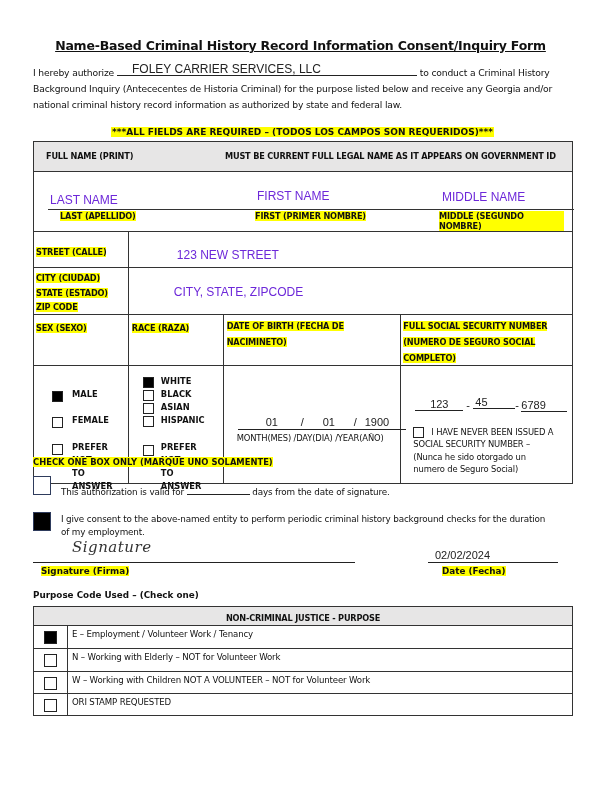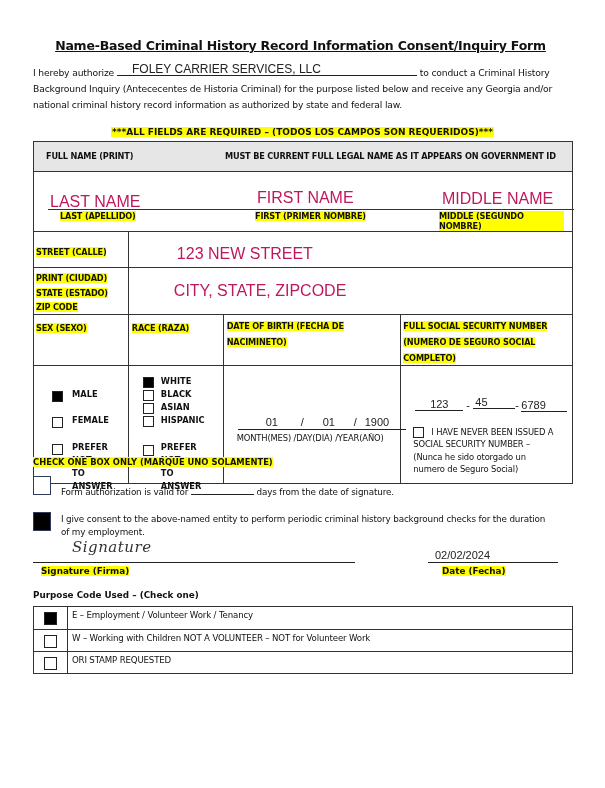--- a/index.html
+++ b/index.html
@@ -14,21 +14,21 @@
   .blank-line { display: inline-block; border-bottom: 1px solid #222; vertical-align: baseline; }
   .authname { position: absolute; left: 132px; top: 62px; font-size: 12px; color: #222; }
   .req { left: 0; width: 605px; top: 127px; text-align: center; font-size: 9px; font-weight: bold;
          font-family: "DejaVu Sans", sans-serif; }
   .req span { background: #ffff00; padding: 0 1px; }
 
   table.main { position: absolute; left: 33px; top: 141px; width: 540px; border-collapse: collapse; }
   table.main td { border: 1px solid #333; padding: 8px; vertical-align: top; }
   .lbl { font-family: "DejaVu Sans", sans-serif; font-size: 8.2px; font-weight: bold; letter-spacing: -0.2px; }
   .graybar { background: #e7e6e6; }
-  .val { font-size: 16px; color: #be185d; }
+  .val { font-size: 12px; color: #6d28d9; }
   .box { display: inline-block; width: 9px; height: 9px; border: 1px solid #222; background: #fff; vertical-align: middle; }
   .box.checked { background: #000; }
   .big-box { width: 16px; height: 17px; border: 1.5px solid #2e3b5c; background: #fff; position: absolute; }
   .big-box.checked { background: #000; }
   .opt { font-family: "DejaVu Sans", sans-serif; font-size: 8.3px; font-weight: bold; }
 
   .sec-lbl { font-family: "DejaVu Sans", sans-serif; font-size: 8.4px; font-weight: bold; }
   .body-txt { font-family: "DejaVu Sans", sans-serif; font-size: 8.8px; letter-spacing: -0.15px; }
 
   table.purpose { position: absolute; left: 33px; top: 606px; width: 540px; border-collapse: collapse; }
@@ -91,21 +91,21 @@
     <td style="vertical-align:middle;padding-left:2px;">
       <span class="lbl hl">STREET (CALLE)</span>
     </td>
     <td colspan="3" style="vertical-align:middle;">
       <span class="val" style="margin-left:40px;position:relative;top:4px;">123 NEW STREET</span>
     </td>
   </tr>
 
   <tr style="height:38px">
     <td style="padding:2px 0 0 2px;line-height:12.5px;">
-      <span class="lbl hl">PRINT (CIUDAD)</span><br>
+      <span class="lbl hl">CITY (CIUDAD)</span><br>
       <span class="lbl hl">STATE (ESTADO)</span><br>
       <span class="lbl hl">ZIP CODE</span>
     </td>
     <td colspan="3" style="vertical-align:middle;">
       <span class="val" style="margin-left:37px;">CITY, STATE, ZIPCODE</span>
     </td>
   </tr>
 
   <tr style="height:40px">
     <td style="padding:2px 0 0 2px;"><span class="lbl hl">SEX (SEXO)</span></td>
@@ -187,21 +187,21 @@
       </div>
     </td>
   </tr>
 </tbody>
   </table>
 
 <div class="abs sec-lbl" style="left:33px;top:457px;"><span class="hl">CHECK ONE BOX ONLY (MARQUE UNO SOLAMENTE)</span></div>
 
 <div class="big-box" style="left:33px;top:476px;"></div>
 <div class="abs body-txt" style="left:61px;top:486px;">
-  <span>Form authorization is valid for</span>
+  <span>This authorization is valid for</span>
   <span class="blank-line" style="width:63px;height:8px;"></span>
   <span>days from the date of signature.</span>
 </div>
 
 <div class="big-box checked" style="left:33px;top:512px;"></div>
 <div class="abs body-txt" style="left:61px;top:513px;line-height:13px;width:520px;">
   <span>I give consent to the above-named entity to perform periodic criminal history background checks for the duration</span><br>
   <span>of my employment.</span>
 </div>
 
@@ -214,26 +214,37 @@
 <div class="abs sec-lbl" style="left:442px;top:566px;font-size:8.8px;"><span class="hl">Date (Fecha)</span></div>
 
 <div class="abs sec-lbl" style="left:33px;top:590px;font-size:8.8px;">Purpose Code Used – (Check one)</div>
 
 <table class="purpose">
   <colgroup>
       <col style="width:34px">
       <col style="width:506px">
     </colgroup>
   <tbody>
+      <tr style="height:13px">
+    <td colspan="2" class="graybar" style="text-align:center;">
+      <span class="lbl">NON-CRIMINAL JUSTICE - PURPOSE</span>
+    </td>
+  </tr>
   <tr style="height:23px">
     <td style="text-align:center;vertical-align:middle;"><span class="box checked" style="width:11px;height:11px;"></span></td>
     <td>
           <div class="ptxt">E – Employment / Volunteer Work / Tenancy</div>
         </td>
   </tr>
+  <tr style="height:23px">
+    <td style="text-align:center;vertical-align:middle;"><span class="box" style="width:11px;height:11px;"></span></td>
+    <td>
+          <div class="ptxt">N – Working with Elderly – NOT for Volunteer Work</div>
+        </td>
+  </tr>
   <tr style="height:22px">
     <td style="text-align:center;vertical-align:middle;"><span class="box" style="width:11px;height:11px;"></span></td>
     <td>
           <div class="ptxt">W – Working with Children NOT A VOLUNTEER – NOT for Volunteer Work</div>
         </td>
   </tr>
   <tr style="height:22px">
     <td style="text-align:center;vertical-align:middle;"><span class="box" style="width:11px;height:11px;"></span></td>
     <td>
           <div class="ptxt">ORI STAMP REQUESTED</div>

